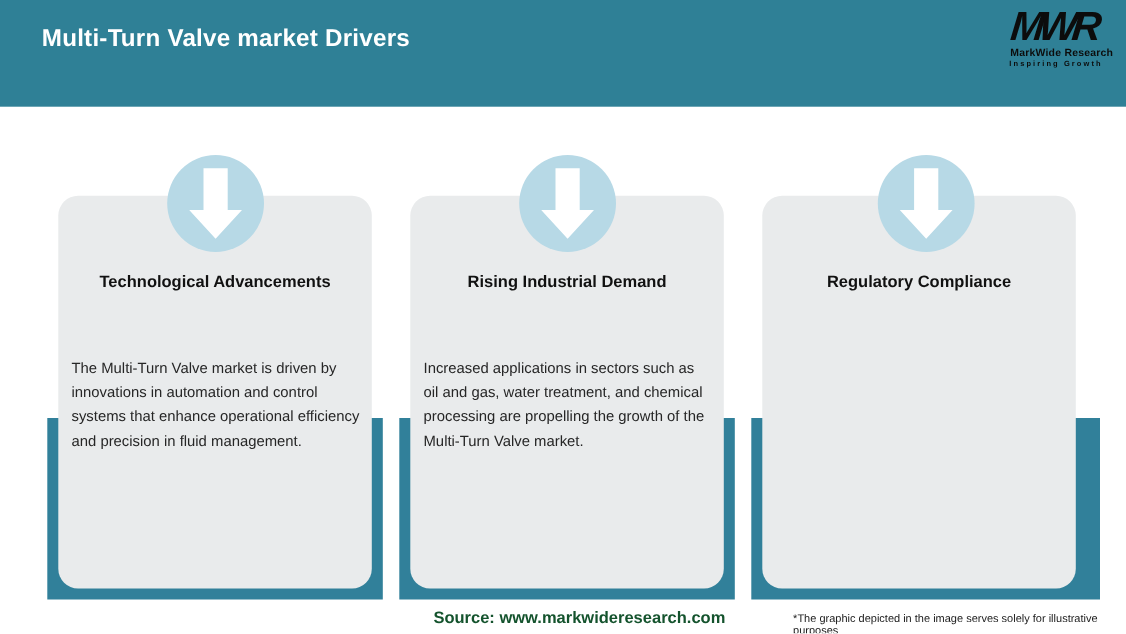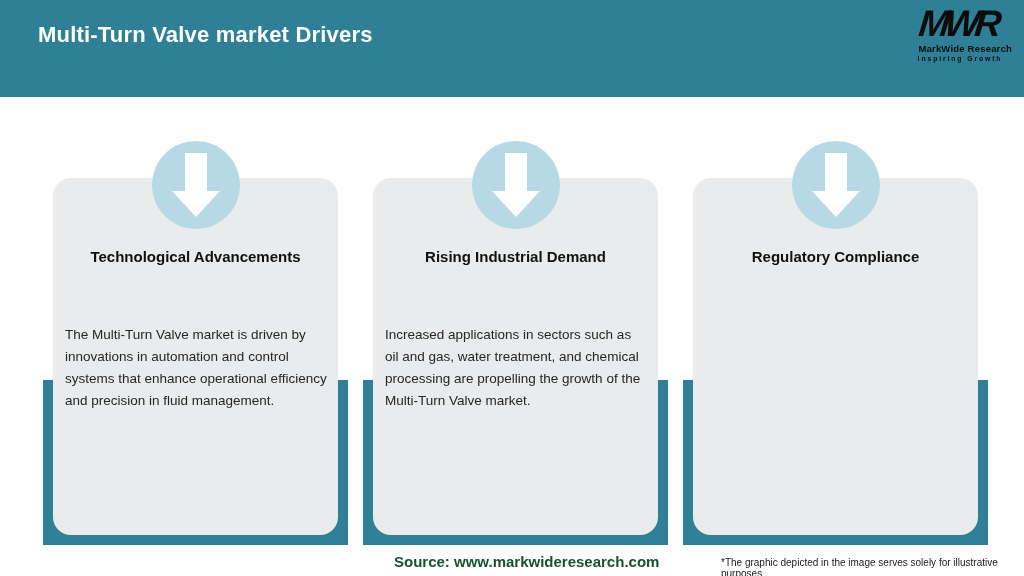--- a/index.html
+++ b/index.html
@@ -26,21 +26,21 @@
     letter-spacing:-5px; transform:skewX(-6deg); display:inline-block;
     margin-right:5px;
   }
   .logo-name { font-size:9.5px; font-weight:bold; margin-top:2px; letter-spacing:0.2px;text-align:right; }
   .logo-tagline { font-size:6.8px; font-weight:bold; letter-spacing:1.9px; margin-top:2px; }
 
   
   .card-group { position:absolute; top:141px; width:285px; height:404px; }
   .card-group.g1 { left:53px; }
   .card-group.g2 { left:373px; }
-  .card-group.g3 { left:693px; }
+  .card-group.g3 { left:693px;padding-left:12px; }
 
   .frame {
     position:absolute; left:-10px; right:-10px; top:239px; height:165px;
     background:var(--teal, #31809A); z-index:0;
   }
   .card {
     position:absolute; left:0; top:37px; width:285px; height:357px;
     background:var(--card-bg, #E9EBEC); border-radius:18px; z-index:1;
   }
   .circle {

